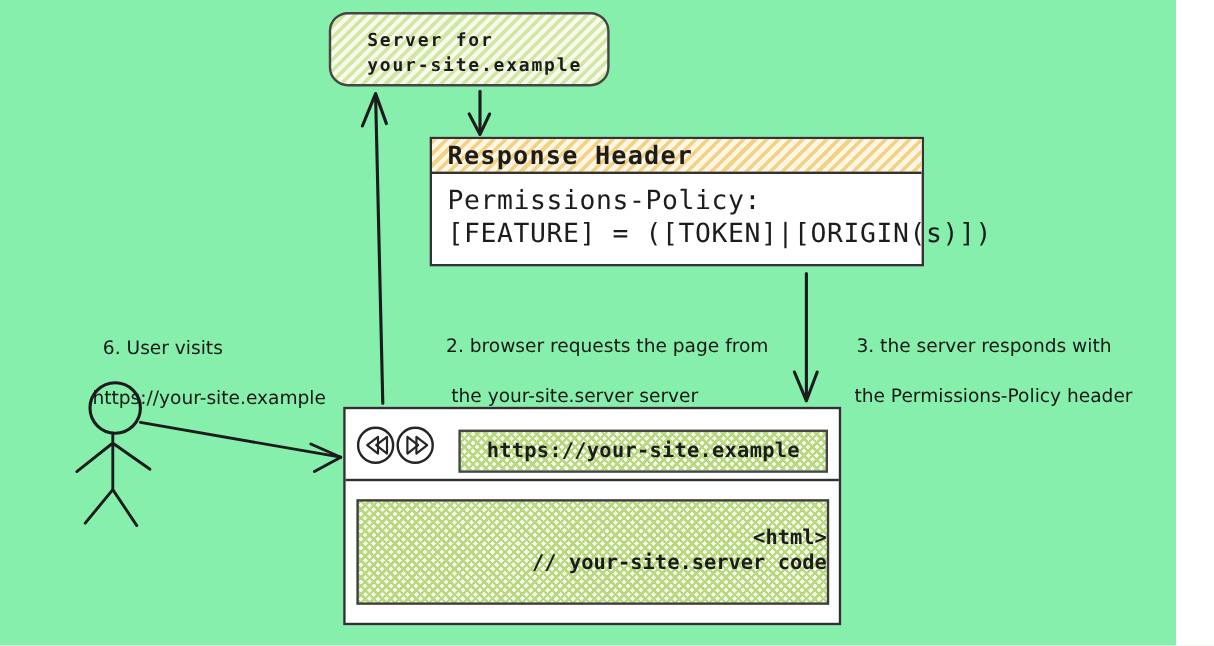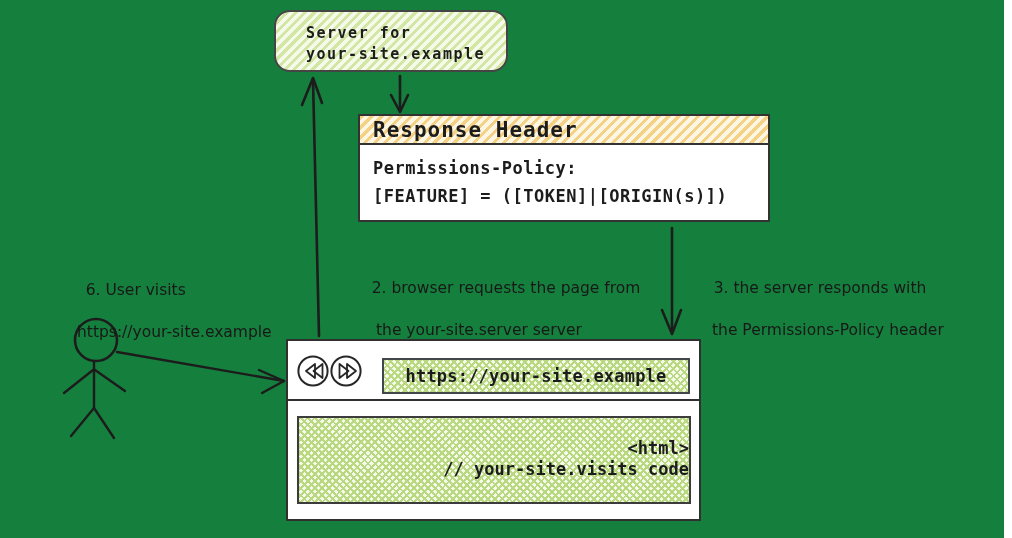--- a/index.html
+++ b/index.html
@@ -1,20 +1,19 @@
 <!DOCTYPE html>
 <html style="--ink: #1c1c1c; --green-hatch: #d3e7a4; --green-cross: #b9d981; --green-bg: #f6faea; --orange-hatch: #f5d186; --orange-bg: #fdf6e2;"><head>
 <meta charset="utf-8">
 <style>
   html,body{margin:0;padding:0;background:#ffffff;}
   .canvas{
-    position:relative;width:980px;height:538px;background:#15803d;
+    position:relative;width:980px;height:538px;background:#86efac;
     font-family:"DejaVu Sans Mono", monospace;color:var(--ink,#1c1c1c);
     overflow:hidden;
-    padding-left:24px;
   }
   svg.layer{position:absolute;left:0;top:0;}
 
   
   .hatch-green{
     background-color:var(--green-bg,#f6faea);
     background-image:repeating-linear-gradient(135deg,
       var(--green-hatch,#d3e7a4) 0 3px, rgba(0,0,0,0) 3px 6.5px);
   }
   .cross-green{
@@ -41,21 +40,21 @@
   .response-box{
     position:absolute;left:358px;top:114px;width:412px;height:108px;
     box-sizing:border-box;border:2px solid #333333;background:#ffffff;
   }
   .response-strip{
     box-sizing:border-box;height:29px;border-bottom:2px solid #333333;
     display:flex;align-items:center;padding-left:13px;
   }
   .response-strip .ttl{font-weight:bold;font-size:21px;letter-spacing:1px;}
   .response-body{padding:9px 0 0 13px;}
-  .response-body .ln{font-weight:bold;font-size:17px;letter-spacing:0.5px;line-height:28px;white-space:pre;}
+  .response-body .ln{font-weight:normal;font-size:22px;letter-spacing:0.5px;line-height:28px;white-space:pre;}
   .response-body .ln.indent{}
 
   
   .note{
     position:absolute;font-family:"DejaVu Sans",sans-serif;
     font-size:15.5px;line-height:21px;color:#181818;white-space:pre;
   }
   .note .l2{display:block;}
   .note-1{left:66px;top:259px;}  .note-1 .l2{padding-left:11px;}
   .note-2{left:352px;top:257px;} .note-2 .l2{padding-left:24px;}
@@ -155,17 +154,17 @@
           <path d="M42.5 10 L51.5 17 L42.5 24 Z"></path>
           <path d="M50 10 L59 17 L50 24 Z"></path>
         </g>
       </svg>
       <div class="urlbar cross-green">
         <span class="url">https://your-site.example</span>
       </div>
     </div>
     <div class="page-content cross-green">
       <div class="ln">&lt;html&gt;</div>
-      <div class="ln">// your-site.visits code</div>
+      <div class="ln">// your-site.server code</div>
     </div>
   </div>
 
 </div>
 
 </body></html>

